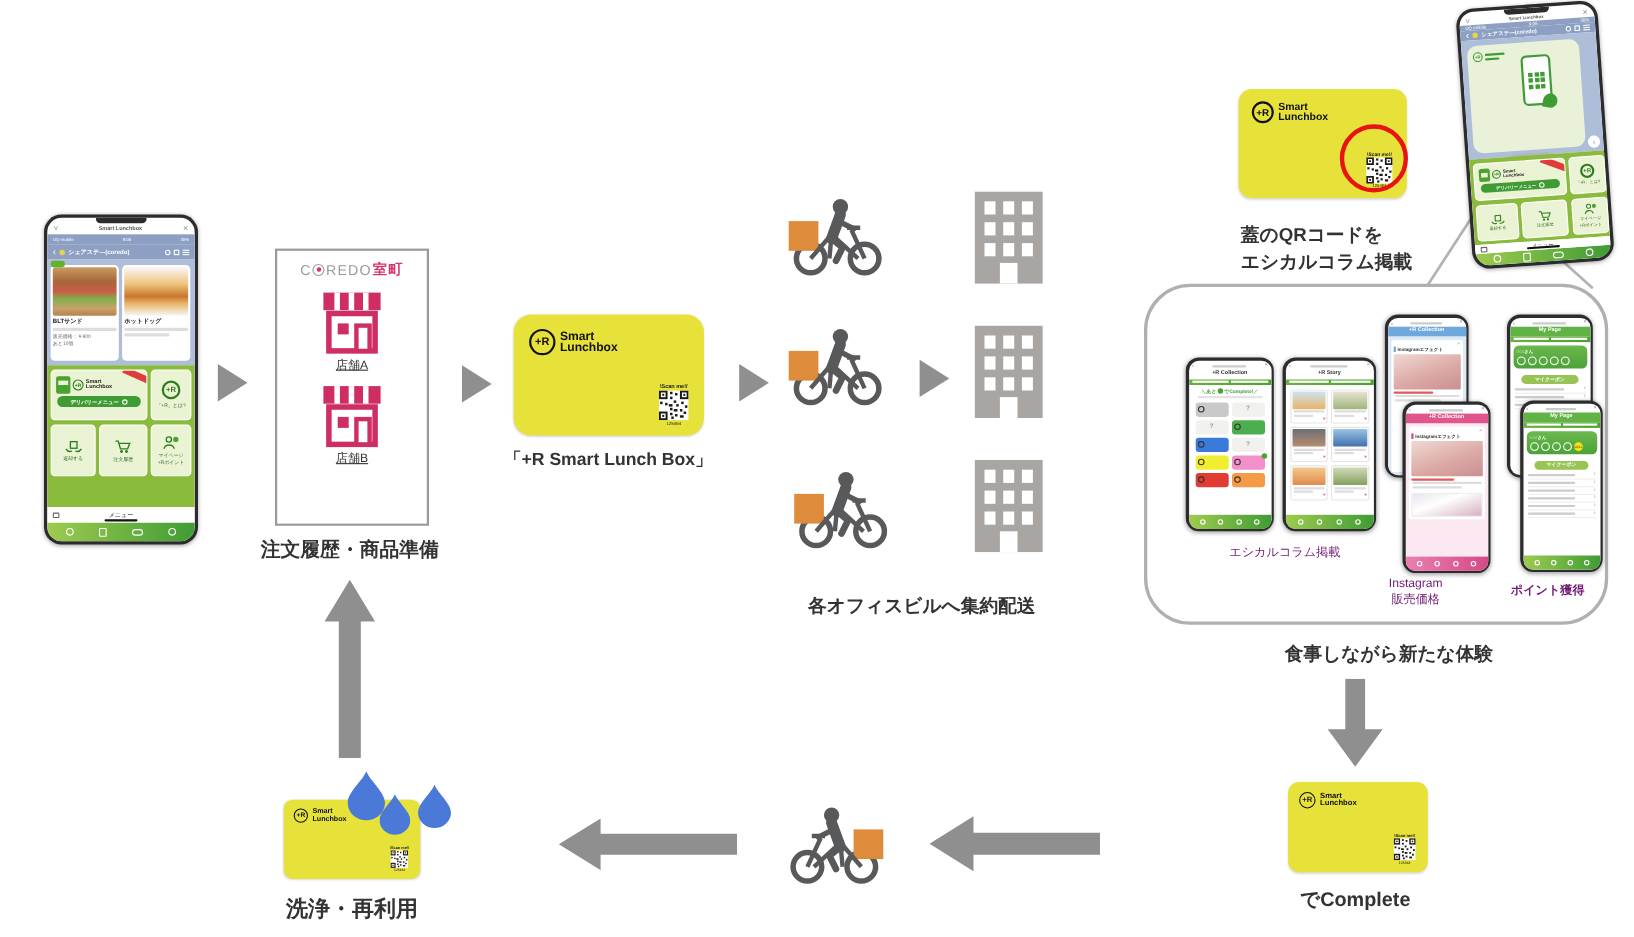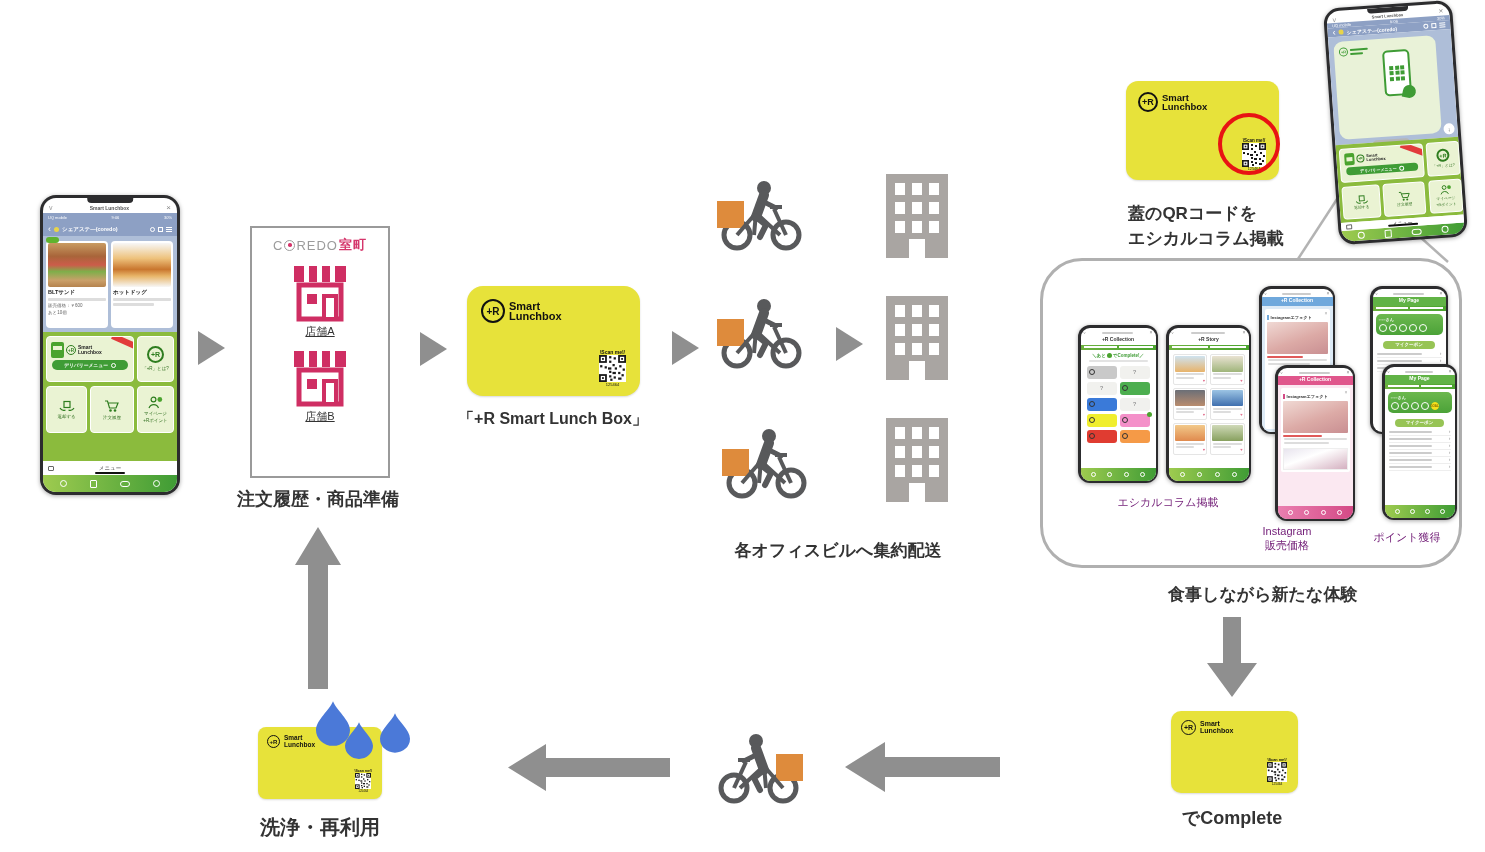--- a/index.html
+++ b/index.html
@@ -812,21 +812,21 @@
         </div>
         <div class="mfoot">
             <span></span>
             <span></span>
             <span></span>
             <span></span>
           </div>
       </div>
     </div>
 
-    <div class="mlabel" style="left:314px;top:269px;width:100px;">ポイント獲得</div>
+    <div class="mlabel" style="left:314px;top:269px;width:100px;font-weight:bold;">ポイント獲得</div>
   </div>
 
   <div class="biglabel" style="left:1168px;top:583px;width:260px;font-size:17px;">食事しながら新たな体験</div>
 
   <svg style="position:absolute;left:1207px;top:617px;" width="50" height="80">
     <polygon points="16,0 34,0 34,46 50,46 25,80 0,46 16,46" fill="#8f8f8f"></polygon>
   </svg>
 
   <div class="ybox" style="left:1171px;top:711px;width:127px;height:82px;border-radius:10px;">
     <div class="yb-logo" style="left:10px;top:9px;">

